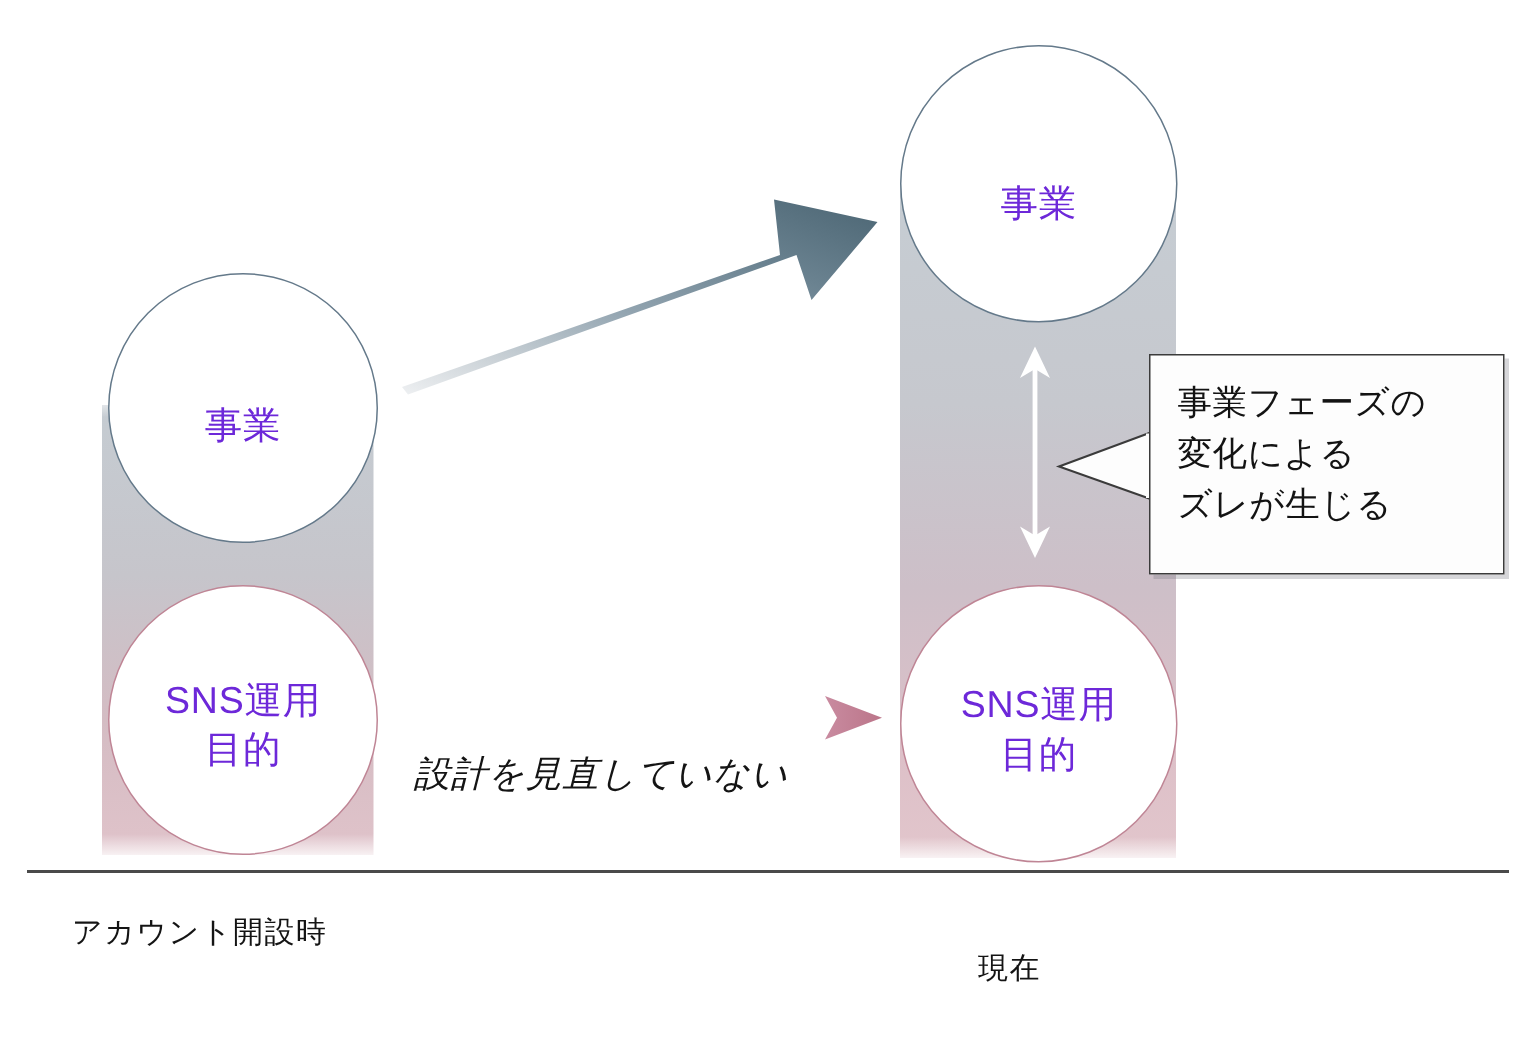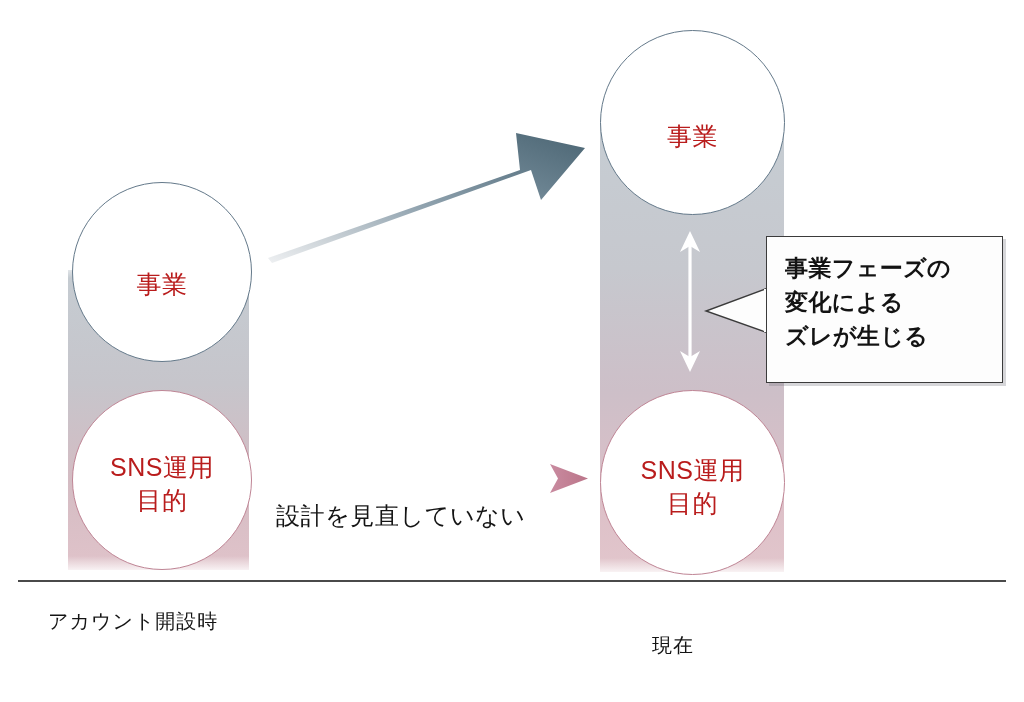--- a/index.html
+++ b/index.html
@@ -50,21 +50,21 @@
     box-sizing: border-box;
     display: flex;
     align-items: center;
     justify-content: center;
     text-align: center;
   }
   .circle-label {
     font-size: 25px;
     line-height: 1.32;
     letter-spacing: 0.5px;
-    color: #b91c1c;
+    color: #6d28d9;
     white-space: pre-line;
     font-weight: 400;
   }
   .circle-biz {
     border: 1.6px solid #64798a;
   }
   .circle-sns {
     border: 1.6px solid #bf8595;
   }
 
@@ -95,35 +95,35 @@
   #dashed-arrow-label {
     position: absolute;
     z-index: 6;
     left: 276px;
     top: 500px;
     width: 300px;
     font-size: 24px;
     letter-spacing: 0.6px;
     color: #141414;
     white-space: nowrap;
+    font-style: italic;
   }
 
   
   #callout-box {
     position: absolute;
     z-index: 7;
     left: 766px;
     top: 236px;
     width: 237px;
     height: 147px;
     background: #fdfdfd;
     border: 1.4px solid #3b3b3b;
     box-sizing: border-box;
     box-shadow: 3px 3px 0 rgba(120,120,130,0.30);
-    font-weight: bold;
   }
   #callout-text {
     position: absolute;
     left: 18px;
     top: 14px;
     font-size: 23px;
     line-height: 1.48;
     letter-spacing: 0.4px;
     color: #131313;
     white-space: pre-line;

